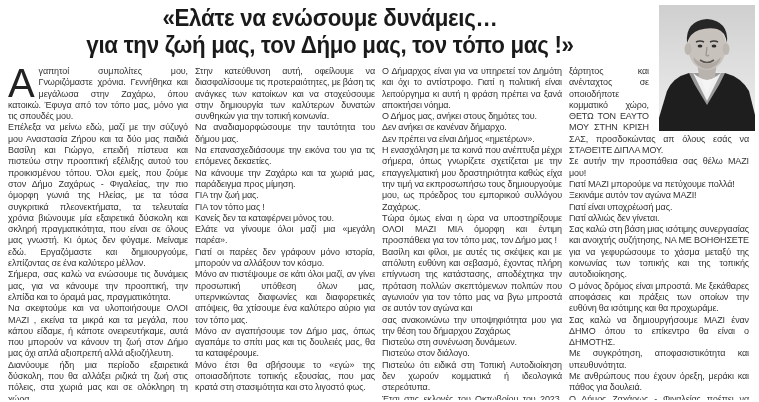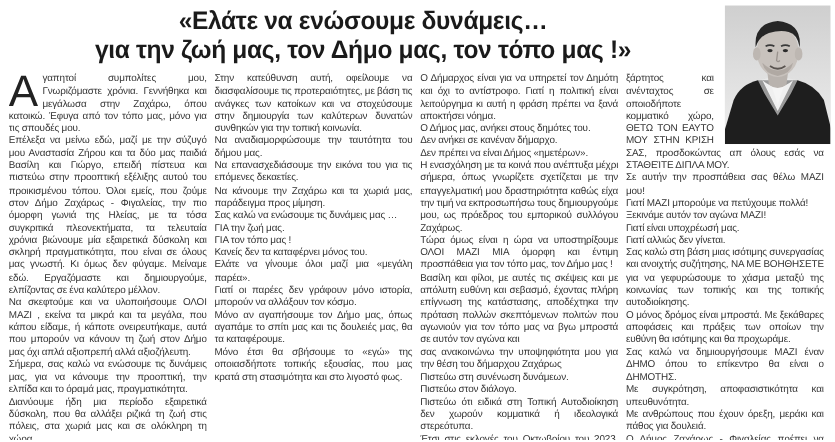--- a/index.html
+++ b/index.html
@@ -85,35 +85,35 @@
       <path d="M48 42 L47 50 Q48 52 50 50" stroke="#9a938e" stroke-width="1.2" fill="none"></path>
 
       <path d="M41 55 Q48 60 55 55" stroke="#5a5450" stroke-width="1.6" fill="none"></path>
     </svg>
   </div>
 
   <div class="columns">
     <div class="col">
         <p><span class="dropcap">Α</span>γαπητοί συμπολίτες μου,  Γνωριζόμαστε χρόνια. Γεννήθηκα και μεγάλωσα στην Ζαχάρω, όπου κατοικώ. Έφυγα από τον τόπο μας, μόνο για τις σπουδές μου.</p>
         <p>Επέλεξα να μείνω εδώ, μαζί με την σύζυγό μου Αναστασία Ζήρου και τα δύο μας παιδιά Βασίλη και Γιώργο, επειδή πίστευα και πιστεύω στην προοπτική εξέλιξης αυτού του προικισμένου τόπου. Όλοι εμείς, που ζούμε στον Δήμο Ζαχάρως - Φιγαλείας, την πιο όμορφη γωνιά της Ηλείας, με τα τόσα συγκριτικά πλεονεκτήματα, τα τελευταία χρόνια βιώνουμε μία εξαιρετικά δύσκολη και σκληρή πραγματικότητα, που είναι σε όλους μας γνωστή. Κι όμως δεν φύγαμε. Μείναμε εδώ. Εργαζόμαστε και δημιουργούμε, ελπίζοντας σε ένα καλύτερο μέλλον.</p>
+        <p>Σήμερα, σας καλώ να ενώσουμε τις δυνάμεις μας, για να κάνουμε την προοπτική, την ελπίδα και το όραμά μας, πραγματικότητα.</p>
         <p>Να σκεφτούμε και να υλοποιήσουμε  ΟΛΟΙ ΜΑΖΙ , εκείνα τα μικρά και τα μεγάλα, που κάπου είδαμε, ή κάποτε ονειρευτήκαμε, αυτά που μπορούν να κάνουν τη ζωή στον Δήμο μας όχι απλά αξιοπρεπή αλλά αξιοζήλευτη.</p>
-        <p>Σήμερα, σας καλώ να ενώσουμε τις δυνάμεις μας, για να κάνουμε την προοπτική, την ελπίδα και το όραμά μας, πραγματικότητα.</p>
         <p>Διανύουμε ήδη μια περίοδο εξαιρετικά δύσκολη, που θα αλλάξει ριζικά τη ζωή στις πόλεις, στα χωριά μας και σε ολόκληρη τη χώρα.</p>
       </div>
     <div class="col">
         <p>Στην κατεύθυνση αυτή, οφείλουμε να διασφαλίσουμε τις προτεραιότητες, με βάση τις  ανάγκες των κατοίκων και να στοχεύσουμε στην δημιουργία των καλύτερων δυνατών συνθηκών για την τοπική κοινωνία.</p>
         <p>Να αναδιαμορφώσουμε την ταυτότητα του δήμου μας.</p>
         <p>Να επανασχεδιάσουμε την εικόνα του για τις επόμενες δεκαετίες.</p>
         <p>Να κάνουμε την Ζαχάρω και τα χωριά μας, παράδειγμα προς μίμηση.</p>
-        <p>Σας καλώ  να ενώσουμε τις δυνάμεις μας …</p>
         <p>ΓΙΑ την ζωή μας.</p>
         <p>ΓΙΑ τον τόπο μας !</p>
         <p>Κανείς δεν τα καταφέρνει μόνος του.</p>
         <p>Ελάτε να γίνουμε όλοι μαζί  μια «μεγάλη παρέα».</p>
         <p>Γιατί οι παρέες δεν γράφουν μόνο ιστορία, μπορούν να αλλάξουν τον κόσμο.</p>
+        <p>Μόνο αν πιστέψουμε σε κάτι όλοι μαζί, αν γίνει προσωπική υπόθεση όλων μας, υπερνικώντας διαφωνίες και διαφορετικές απόψεις, θα χτίσουμε ένα καλύτερο αύριο για τον τόπο μας.</p>
         <p>Μόνο αν αγαπήσουμε τον Δήμο μας, όπως αγαπάμε το σπίτι μας και τις δουλειές μας, θα τα καταφέρουμε.</p>
         <p>Μόνο έτσι  θα σβήσουμε το «εγώ» της οποιασδήποτε τοπικής εξουσίας, που μας κρατά στη στασιμότητα και στο λιγοστό φως.</p>
       </div>
     <div class="col">
         <p>Ο Δήμαρχος είναι για να υπηρετεί τον Δημότη και όχι το αντίστροφο. Γιατί η πολιτική είναι λειτούργημα κι αυτή η φράση πρέπει να ξανά αποκτήσει νόημα.</p>
         <p>Ο Δήμος μας, ανήκει στους δημότες του.</p>
         <p>Δεν ανήκει σε κανέναν δήμαρχο.</p>
         <p>Δεν πρέπει να είναι  Δήμος «ημετέρων».</p>
         <p>Η ενασχόληση με τα κοινά που ανέπτυξα μέχρι σήμερα, όπως γνωρίζετε σχετίζεται με την επαγγελματική μου δραστηριότητα καθώς είχα την τιμή να  εκπροσωπήσω τους δημιουργούμε μου, ως πρόεδρος του εμπορικού συλλόγου Ζαχάρως.</p>
         <p>Τώρα όμως είναι η ώρα να υποστηρίξουμε ΟΛΟΙ ΜΑΖΙ ΜΙΑ  όμορφη και έντιμη προσπάθεια για τον τόπο μας, τον Δήμο μας !</p>

